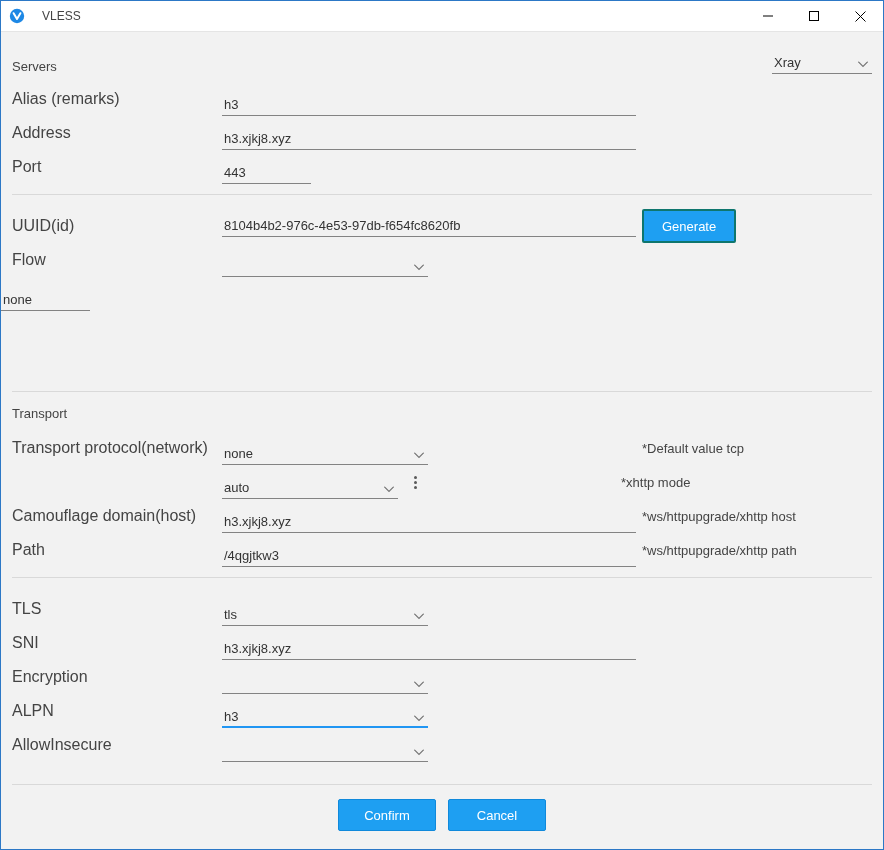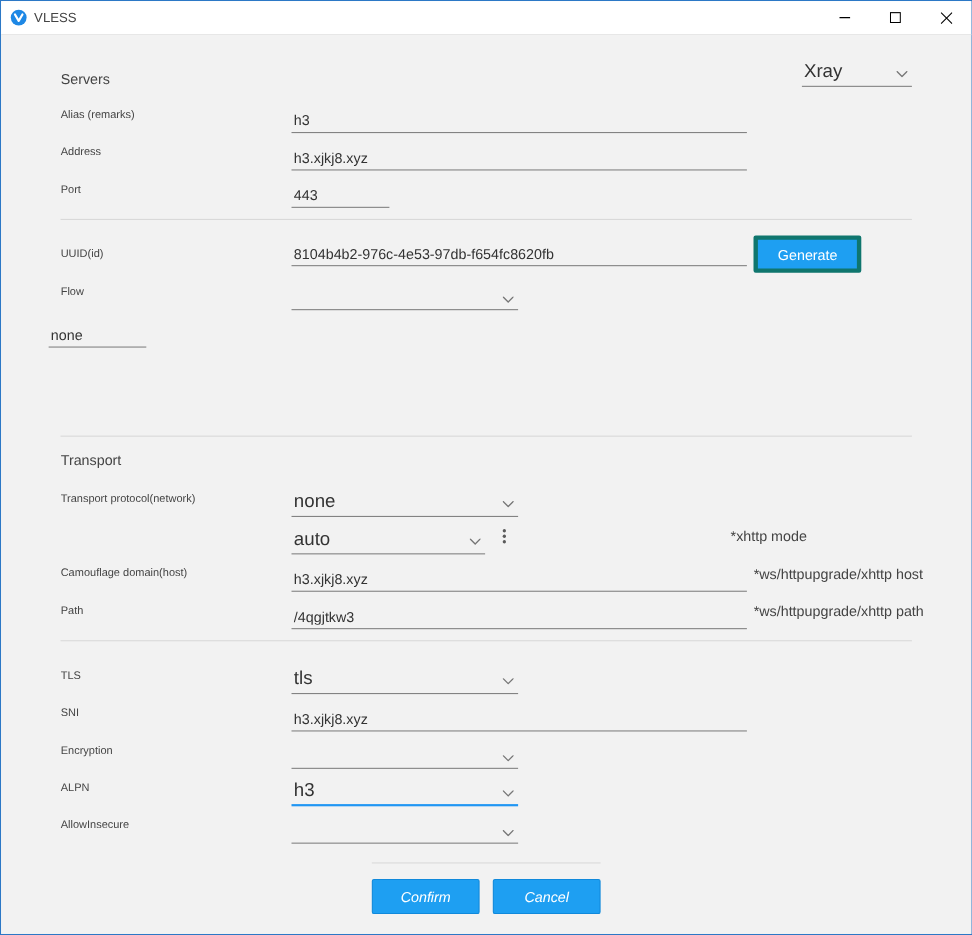--- a/index.html
+++ b/index.html
@@ -20,20 +20,21 @@
     background: #f2f2f2;
   }
   
   .titlebar {
     height: 30px;
     background: #fff;
     display: flex;
     align-items: center;
     border-bottom: 1px solid #e5e5e5;
     flex-shrink: 0;
+    gap: 11px;
   }
   .titlebar .app-icon {
     width: 16px;
     height: 16px;
     margin-left: 8px;
     margin-right: 6px;
     display: inline-flex;
     align-items: center;
     justify-content: center;
   }
@@ -60,39 +61,38 @@
   .win-btn svg { display:block; }
 
   
   .client {
     flex: 1;
     background: #f2f2f2;
     overflow: hidden;
     display: flex;
     flex-direction: column;
     padding: 10px 0 0 0;
-    align-items: center;
   }
 
   .form-area {
     flex: 1;
     overflow: hidden;
     padding: 0 0px;
   }
 
   .row {
     display: flex;
     align-items: flex-end;
     min-height: 34px;
     padding: 0 0 0 0;
   }
   .row .label-col {
     width: 210px;
     padding-left: 11px;
-    font-size: 10px;
+    font-size: 16px;
     color: #444;
     align-self: center;
   }
   .row .input-col {
     width: 410px;
     position: relative;
   }
   .row .input-col.narrow {
     width: 206px;
   }
@@ -123,21 +123,21 @@
   
   .u-combo {
     width: 100%;
     position: relative;
   }
   .u-combo-field {
     width: 100%;
     border: none;
     border-bottom: 1px solid #838383;
     background: transparent;
-    font-size: 17px;
+    font-size: 13px;
     font-family: inherit;
     padding: 3px 22px 3px 2px;
     outline: none;
     color: #333;
     box-sizing: border-box;
     text-align: left;
     cursor: pointer;
     min-height: 22px;
     display: flex;
     align-items: center;
@@ -195,21 +195,21 @@
     border-radius: 50%;
     margin: 2px 0;
   }
 
   
   .gen-btn {
     height: 34px;
     padding: 0 18px;
     background: #1e9ff2;
     color: #fff;
-    border: 4px solid #0f766e;
+    border: 2px solid #0f766e;
     font-size: 13px;
     font-family: inherit;
     border-radius: 2px;
     cursor: pointer;
     align-self: center;
   }
 
   
   .bottom-bar {
     flex-shrink: 0;
@@ -223,21 +223,20 @@
   .action-btn {
     width: 98px;
     height: 32px;
     background: #1e9ff2;
     color: #fff;
     border: 1px solid #1089db;
     font-size: 13px;
     font-family: inherit;
     border-radius: 2px;
     cursor: pointer;
-    font-style: italic;
   }
 
   .spacer-lg { height: 70px; }
 </style>
 </head>
 <body>
 
 <div class="window">
 
   <div class="titlebar">
@@ -356,20 +355,21 @@
                 <span>none</span>
               </div>
             <span class="u-combo-caret">
               <svg width="10" height="6" viewBox="0 0 10 6">
                   <path d="M0 0 L5 5 L10 0" fill="none" stroke="#777" stroke-width="1.2"></path>
                 </svg>
             </span>
           </div>
         </div>
         <div style="width:204px;"></div>
+        <div class="extra-col">*Default value tcp</div>
       </div>
 
       <div class="row">
         <div class="label-col"></div>
         <div class="input-col narrow" style="width:176px;">
           <div class="u-combo">
             <div class="u-combo-field">
                 <span>auto</span>
               </div>
             <span class="u-combo-caret">

